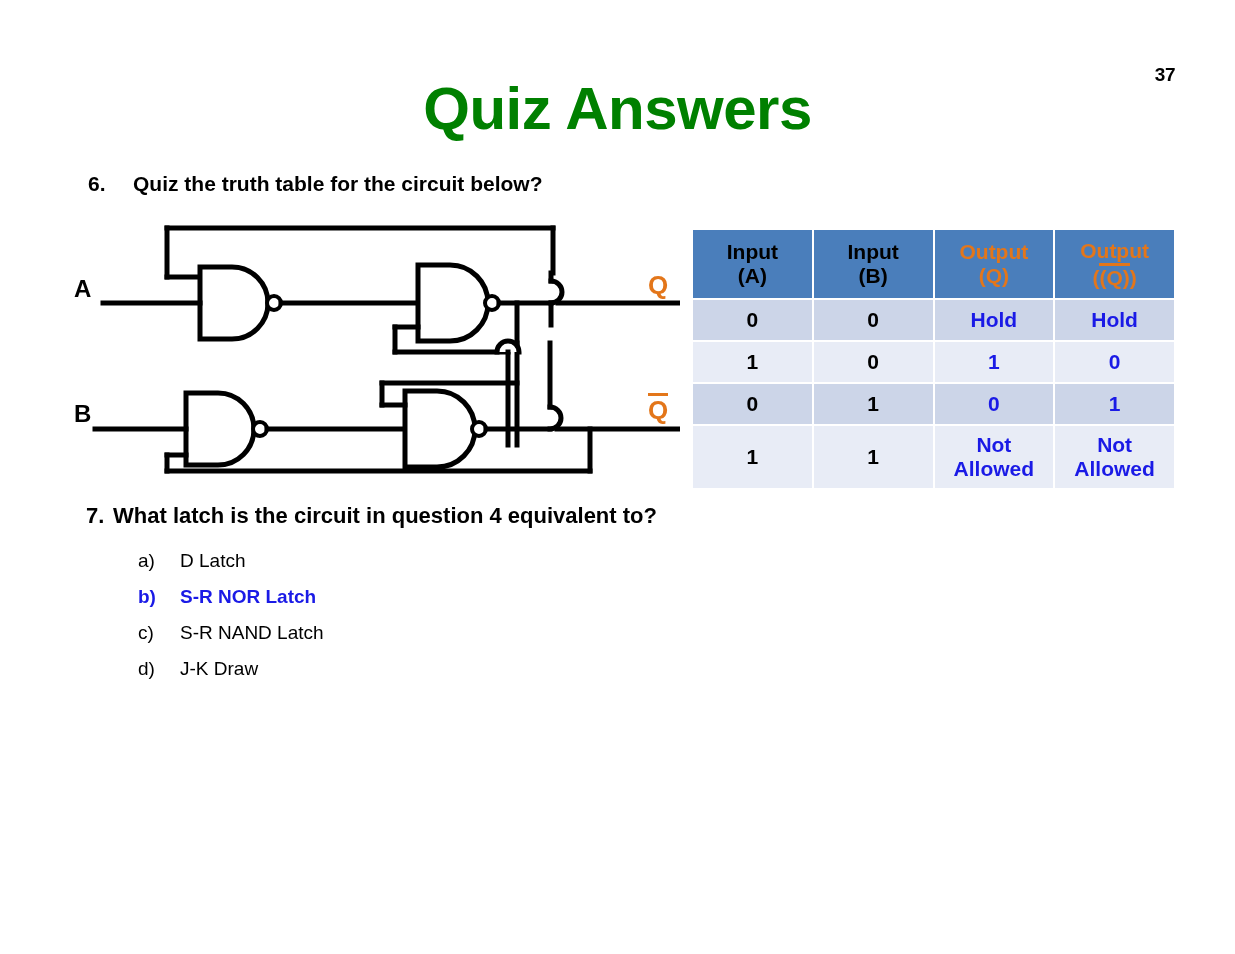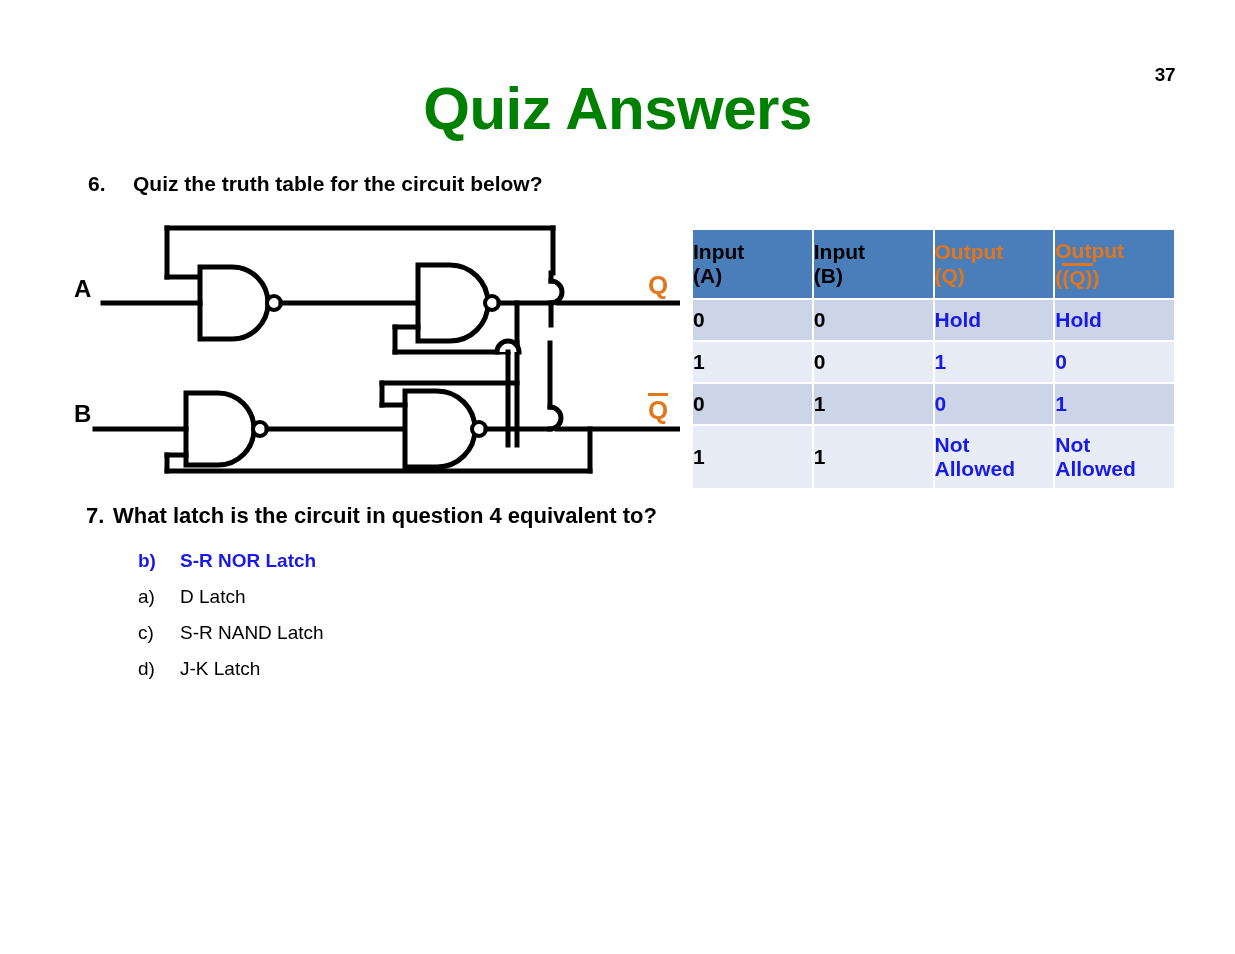--- a/index.html
+++ b/index.html
@@ -93,21 +93,21 @@
     position: absolute;
     left: 691px;
     top: 228px;
     border-collapse: collapse;
     table-layout: fixed;
     width: 483px;
   }
   .truth-table col { width: 120.75px; }
   .truth-table th, .truth-table td {
     border: 2px solid #ffffff;
-    text-align: left;
+    text-align: center;
     font-size: 21px;
     font-weight: bold;
     padding: 0;
     line-height: 1.12;
   }
   .truth-table thead th {
     background: #4a7ebb;
     height: 68px;
     color: #000000;
   }
@@ -291,27 +291,27 @@
         <td class="val">Not Allowed</td>
       </tr>
     </tbody>
   </table>
 
   <div class="q7">
     <span class="num">7.</span><span>What latch is the circuit in question 4 equivalent to?</span>
   </div>
 
   <div class="options">
+    <div class="option">
+      <span class="letter">a)</span><span>D Latch</span>
+    </div>
     <div class="option correct">
       <span class="letter">b)</span><span>S-R NOR Latch</span>
-    </div>
-    <div class="option">
-      <span class="letter">a)</span><span>D Latch</span>
     </div>
     <div class="option">
       <span class="letter">c)</span><span>S-R NAND Latch</span>
     </div>
     <div class="option">
-      <span class="letter">d)</span><span>J-K Latch</span>
+      <span class="letter">d)</span><span>J-K Draw</span>
     </div>
   </div>
 
 </div>
 
 </body></html>

